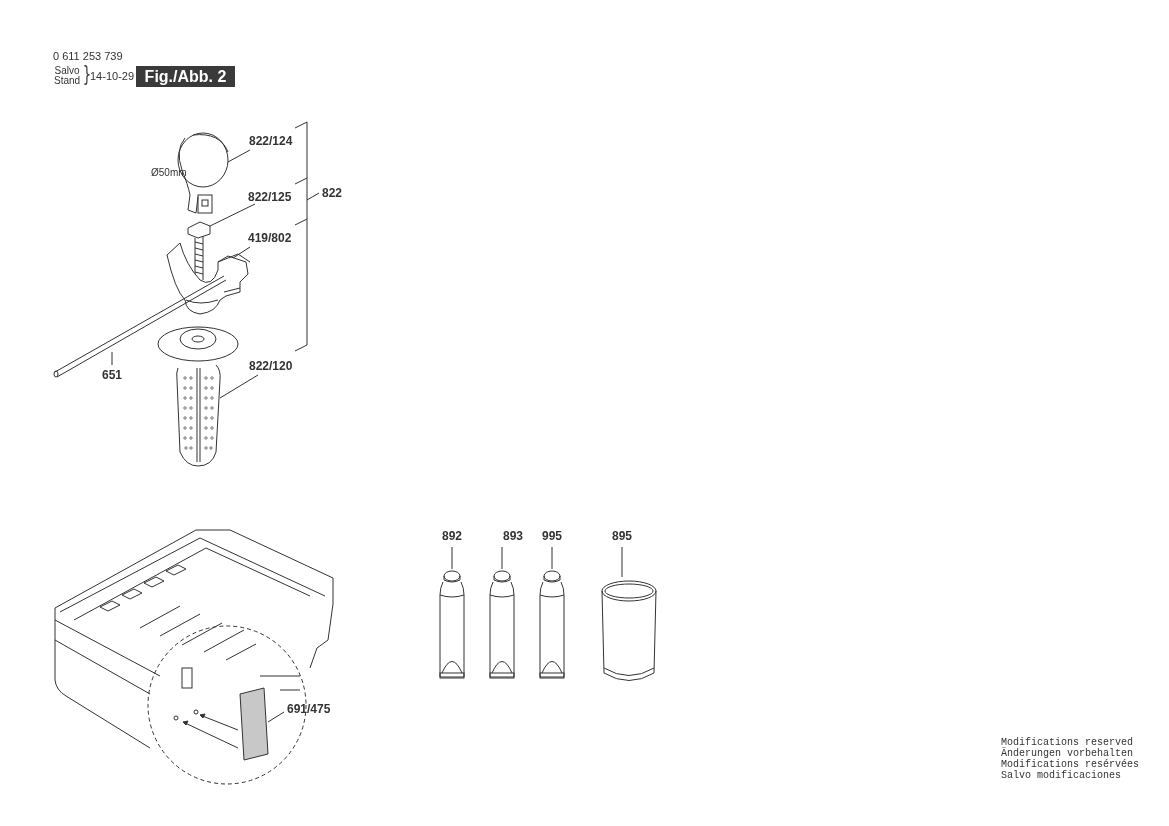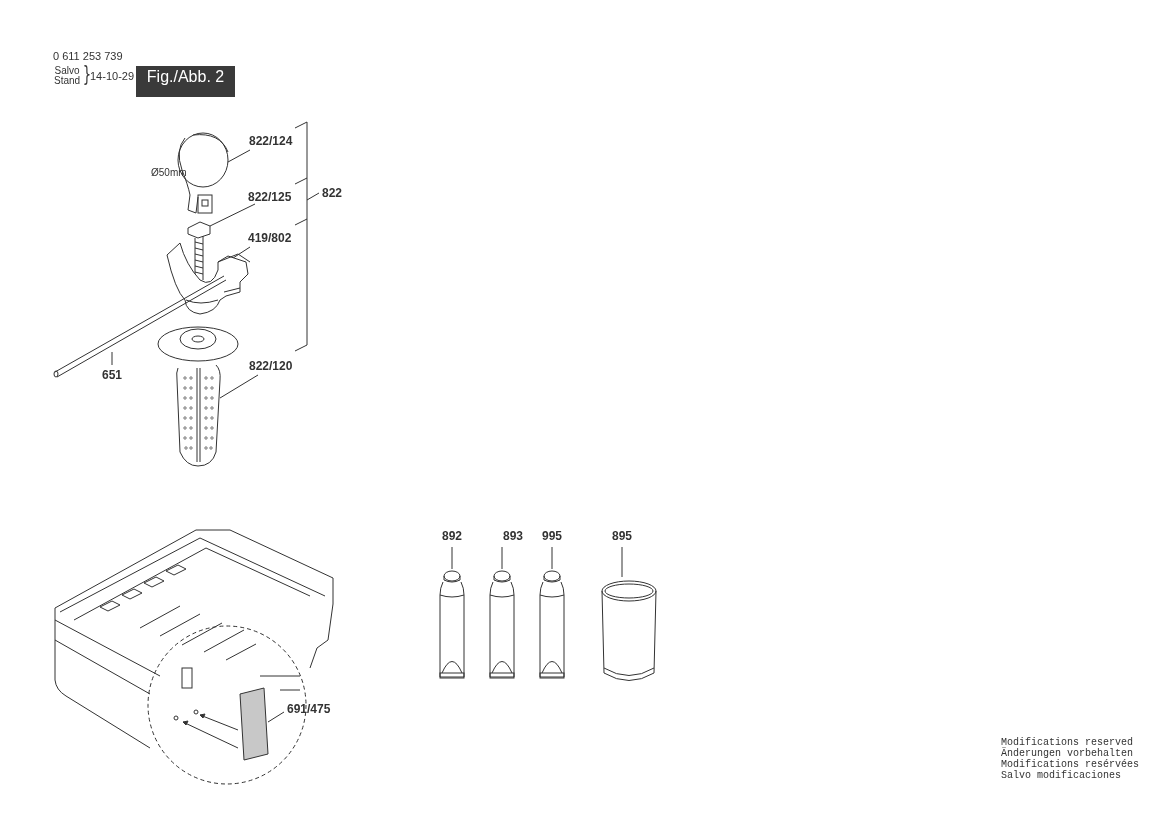--- a/index.html
+++ b/index.html
@@ -3,22 +3,22 @@
 <meta charset="utf-8">
 <style>
   html, body { margin:0; padding:0; background:#ffffff; }
   body { width:1169px; height:826px; position:relative; overflow:hidden;
          font-family:"Liberation Sans", sans-serif; color:#222; }
   .abs { position:absolute; }
   .partno { left:53px; top:50px; font-size:11px; color:#333; }
   .issue { left:54px; top:66px; font-size:10px; line-height:10px; color:#333; text-align:center; }
   .brace { left:80px; top:64px; font-size:22px; line-height:20px; color:#333; font-family:"DejaVu Sans", sans-serif; transform:scaleX(0.6); }
   .date { left:90px; top:70px; font-size:11px; color:#333; }
-  .figbox { left:136px; top:66px; width:99px; height:31px; background:#3a3a3a; color:#fff;
-            font-size:16px; line-height:21px; text-align:center; }
+  .figbox { left:136px; top:66px; width:99px; height:21px; background:#3a3a3a; color:#fff;
+            font-size:16px; line-height:21px; text-align:center;font-weight:bold; }
   .lbl { font-size:12px; font-weight:bold; color:#333; white-space:nowrap; }
   .lbl-small { font-size:10px; color:#333; white-space:nowrap; }
   svg.draw { position:absolute; left:0; top:0; }
   .notes { left:1001px; top:737px; font-size:10px; line-height:11px; color:#333;font-family:Liberation Mono, monospace; }
   .notes div { white-space:nowrap; }
 </style>
 </head>
 <body>
 
 <div class="abs partno">0 611 253 739</div>

